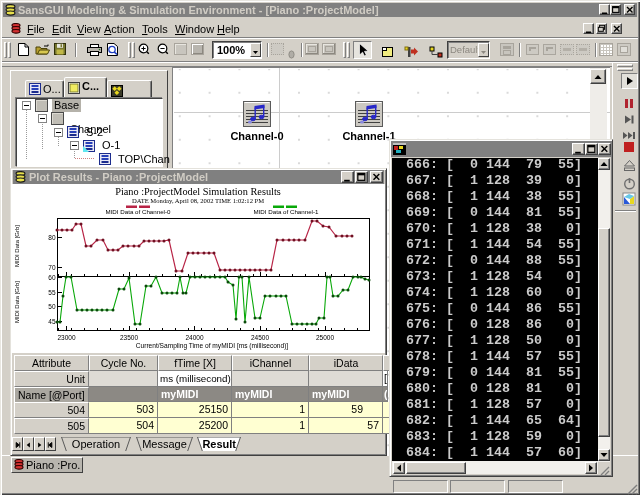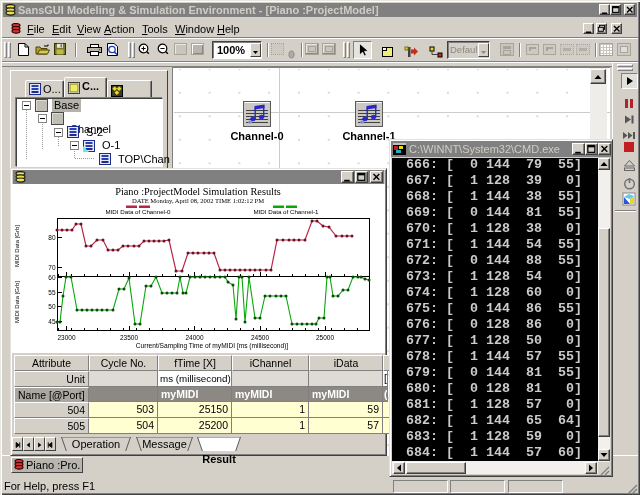--- a/index.html
+++ b/index.html
@@ -378,40 +378,40 @@
     <div class="" style="position:absolute;left:11px;top:457px;width:72px;height:16px;background:#b8b5ae;border:1px solid;border-color:#fff #404040 #404040 #fff;"></div>
     <div class="" style="position:absolute;left:14px;top:459px;width:10px;height:11px;">
       <svg width="10" height="11" viewBox="0 0 11 13" style="display:block">
         <ellipse cx="5.5" cy="2.8" rx="4.8" ry="2.2" fill="#d03030" stroke="#300000" stroke-width="1.3"></ellipse>
         <ellipse cx="5.5" cy="6.3" rx="4.8" ry="2.2" fill="#d03030" stroke="#300000" stroke-width="1.3"></ellipse>
         <ellipse cx="5.5" cy="9.8" rx="4.8" ry="2.2" fill="#d03030" stroke="#300000" stroke-width="1.3"></ellipse>
       </svg>
     </div>
     <div class="" style="position:absolute;left:26px;top:459px;width:54px;height:12px;font-size:11px;line-height:12px;color:#000;white-space:nowrap;overflow:hidden;">Piano :Pro...</div>
     <div class="" style="position:absolute;left:2px;top:477px;width:636px;height:16px;background:#d4d0c8;border-top:1px solid #d4d0c8;"></div>
-    <div class="" style="position:absolute;left:4px;top:480px;width:200px;height:12px;font-size:11px;line-height:12px;color:#000;">For Help, press F1</div>
     <div class="" style="position:absolute;left:393px;top:480px;width:55px;height:13px;border:1px solid;border-color:#808080 #fff #fff #808080;"></div>
     <div class="" style="position:absolute;left:450px;top:480px;width:55px;height:13px;border:1px solid;border-color:#808080 #fff #fff #808080;"></div>
     <div class="" style="position:absolute;left:508px;top:480px;width:55px;height:13px;border:1px solid;border-color:#808080 #fff #fff #808080;"></div>
     <div class="" style="position:absolute;left:626px;top:481px;width:12px;height:12px;"><svg width="12" height="12" viewBox="0 0 12 12">
         <g stroke="#808080" stroke-width="1.5">
           <line x1="11" y1="2" x2="2" y2="11"></line>
           <line x1="11" y1="6" x2="6" y2="11"></line>
           <line x1="11" y1="10" x2="10" y2="11"></line>
         </g>
       </svg></div>
     <div class="" style="position:absolute;left:10px;top:168px;width:377px;height:288px;background:#d4d0c8;border:1px solid;border-color:#e4e2dc #404040 #404040 #e4e2dc;box-shadow:inset 1px 1px 0 #fff,inset -1px -1px 0 #808080;"></div>
     <div class="" style="position:absolute;left:13px;top:170px;width:371px;height:15px;background:#808080;"></div>
     <div class="" style="position:absolute;left:15px;top:171px;width:11px;height:12px;">
       <svg width="11" height="12" viewBox="0 0 11 13" style="display:block">
         <ellipse cx="5.5" cy="2.8" rx="4.8" ry="2.2" fill="#e8e04c" stroke="#1a1a1a" stroke-width="1.3"></ellipse>
         <ellipse cx="5.5" cy="6.3" rx="4.8" ry="2.2" fill="#e8e04c" stroke="#1a1a1a" stroke-width="1.3"></ellipse>
         <ellipse cx="5.5" cy="9.8" rx="4.8" ry="2.2" fill="#e8e04c" stroke="#1a1a1a" stroke-width="1.3"></ellipse>
       </svg>
     </div>
+    <div class="" style="position:absolute;left:29px;top:171px;width:300px;height:13px;color:#d0ccc4;font-size:11px;line-height:13px;font-weight:bold;white-space:nowrap;">Plot Results - Piano :ProjectModel</div>
     <div class="" style="position:absolute;left:341px;top:171px;width:13px;height:12px;background:#d4d0c8;border:1px solid;border-color:#fff #404040 #404040 #fff;box-shadow:inset -1px -1px 0 #808080;">
       <svg width="11" height="10" viewBox="0 0 9 9" style="display:block">
         <rect x="1.5" y="7" width="5" height="1.6" fill="#000"></rect>
       </svg>
     </div>
     <div class="" style="position:absolute;left:355px;top:171px;width:13px;height:12px;background:#d4d0c8;border:1px solid;border-color:#fff #404040 #404040 #fff;box-shadow:inset -1px -1px 0 #808080;">
       <svg width="11" height="10" viewBox="0 0 9 9" style="display:block">
         <rect x="1.2" y="1.2" width="6.3" height="6.3" fill="none" stroke="#000" stroke-width="1.1"></rect>
         <rect x="1.2" y="1.2" width="6.3" height="1.8" fill="#000"></rect>
       </svg>
@@ -660,21 +660,21 @@
     <div class="" style="position:absolute;left:14px;top:387px;width:75px;height:15px;background:#aaa7a0;border:1px solid;border-color:#fff #808080 #808080 #fff;font-size:10.5px;line-height:12px;color:#000;font-weight:normal;text-align:left;padding:1px 3px 16px 3px;white-space:nowrap;overflow:hidden;">Name [@Port]</div>
     <div class="" style="position:absolute;left:89px;top:387px;width:69px;height:15px;background:#8c8984;border-right:1px solid #808080;border-bottom:1px solid #808080;font-size:10.5px;line-height:12px;color:#000;font-weight:normal;text-align:center;padding:1px 3px 0 3px;white-space:nowrap;overflow:hidden;"></div>
     <div class="" style="position:absolute;left:158px;top:387px;width:74px;height:15px;background:#8c8984;border-right:1px solid #808080;border-bottom:1px solid #808080;font-size:10.5px;line-height:12px;color:#fff;font-weight:bold;text-align:left;padding:1px 3px 0 3px;white-space:nowrap;overflow:hidden;">myMIDI</div>
     <div class="" style="position:absolute;left:232px;top:387px;width:77px;height:15px;background:#8c8984;border-right:1px solid #808080;border-bottom:1px solid #808080;font-size:10.5px;line-height:12px;color:#fff;font-weight:bold;text-align:left;padding:1px 3px 0 3px;white-space:nowrap;overflow:hidden;">myMIDI</div>
     <div class="" style="position:absolute;left:309px;top:387px;width:74px;height:15px;background:#8c8984;border-right:1px solid #808080;border-bottom:1px solid #808080;font-size:10.5px;line-height:12px;color:#fff;font-weight:bold;text-align:left;padding:1px 3px 0 3px;white-space:nowrap;overflow:hidden;">myMIDI</div>
     <div class="" style="position:absolute;left:383px;top:387px;width:4px;height:15px;background:#8c8984;border-right:1px solid #808080;border-bottom:1px solid #808080;font-size:10.5px;line-height:12px;color:#fff;font-weight:bold;text-align:left;padding:1px 3px 0 1px;white-space:nowrap;overflow:hidden;">(</div>
     <div class="" style="position:absolute;left:14px;top:402px;width:75px;height:16px;background:#d4d0c8;border:1px solid;border-color:#fff #808080 #808080 #fff;font-size:10.5px;line-height:13px;color:#000;font-weight:normal;text-align:right;padding:1px 3px 0 3px;white-space:nowrap;overflow:hidden;">504</div>
     <div class="" style="position:absolute;left:89px;top:402px;width:69px;height:16px;background:#ffffd2;border-right:1px solid #808080;border-bottom:1px solid #808080;font-size:10.5px;line-height:13px;color:#000;font-weight:normal;text-align:right;padding:1px 3px 0 3px;white-space:nowrap;overflow:hidden;">503</div>
     <div class="" style="position:absolute;left:158px;top:402px;width:74px;height:16px;background:#ffffd2;border-right:1px solid #808080;border-bottom:1px solid #808080;font-size:10.5px;line-height:13px;color:#000;font-weight:normal;text-align:right;padding:1px 3px 0 3px;white-space:nowrap;overflow:hidden;">25150</div>
     <div class="" style="position:absolute;left:232px;top:402px;width:77px;height:16px;background:#ffffd2;border-right:1px solid #808080;border-bottom:1px solid #808080;font-size:10.5px;line-height:13px;color:#000;font-weight:normal;text-align:right;padding:1px 3px 0 3px;white-space:nowrap;overflow:hidden;">1</div>
-    <div class="" style="position:absolute;left:309px;top:402px;width:74px;height:16px;background:#ffffd2;border-right:1px solid #808080;border-bottom:1px solid #808080;font-size:10.5px;line-height:13px;color:#000;font-weight:normal;text-align:right;padding:1px 3px 0 3px;white-space:nowrap;overflow:hidden;">59</div>
+    <div class="" style="position:absolute;left:309px;top:402px;width:74px;height:16px;background:#ffffd2;border-right:1px solid #808080;border-bottom:1px solid #808080;font-size:10.5px;line-height:13px;color:#000;font-weight:normal;text-align:right;padding:1px 19px 0 3px;white-space:nowrap;overflow:hidden;">59</div>
     <div class="" style="position:absolute;left:383px;top:402px;width:4px;height:16px;background:#ffffd2;border-right:1px solid #808080;border-bottom:1px solid #808080;font-size:10.5px;line-height:13px;color:#000;font-weight:normal;text-align:center;padding:1px 3px 0 3px;white-space:nowrap;overflow:hidden;"></div>
     <div class="" style="position:absolute;left:14px;top:418px;width:75px;height:16px;background:#d4d0c8;border:1px solid;border-color:#fff #808080 #808080 #fff;font-size:10.5px;line-height:13px;color:#000;font-weight:normal;text-align:right;padding:1px 3px 0 3px;white-space:nowrap;overflow:hidden;">505</div>
     <div class="" style="position:absolute;left:89px;top:418px;width:69px;height:16px;background:#ffffd2;border-right:1px solid #808080;border-bottom:1px solid #808080;font-size:10.5px;line-height:13px;color:#000;font-weight:normal;text-align:right;padding:1px 3px 0 3px;white-space:nowrap;overflow:hidden;">504</div>
     <div class="" style="position:absolute;left:158px;top:418px;width:74px;height:16px;background:#ffffd2;border-right:1px solid #808080;border-bottom:1px solid #808080;font-size:10.5px;line-height:13px;color:#000;font-weight:normal;text-align:right;padding:1px 3px 0 3px;white-space:nowrap;overflow:hidden;">25200</div>
     <div class="" style="position:absolute;left:232px;top:418px;width:77px;height:16px;background:#ffffd2;border-right:1px solid #808080;border-bottom:1px solid #808080;font-size:10.5px;line-height:13px;color:#000;font-weight:normal;text-align:right;padding:1px 3px 0 3px;white-space:nowrap;overflow:hidden;">1</div>
     <div class="" style="position:absolute;left:309px;top:418px;width:74px;height:16px;background:#ffffd2;border-right:1px solid #808080;border-bottom:1px solid #808080;font-size:10.5px;line-height:13px;color:#000;font-weight:normal;text-align:right;padding:1px 3px 0 3px;white-space:nowrap;overflow:hidden;">57</div>
     <div class="" style="position:absolute;left:383px;top:418px;width:4px;height:16px;background:#ffffd2;border-right:1px solid #808080;border-bottom:1px solid #808080;font-size:10.5px;line-height:13px;color:#000;font-weight:normal;text-align:center;padding:1px 3px 0 3px;white-space:nowrap;overflow:hidden;"></div>
     <div class="" style="position:absolute;left:12px;top:434px;width:373px;height:20px;background:#d4d0c8;"></div>
     <div class="" style="position:absolute;left:12px;top:437px;width:11px;height:14px;background:#d4d0c8;border:1px solid;border-color:#fff #404040 #404040 #fff;">
       <svg width="9" height="12" viewBox="0 0 10 10" style="display:block;margin-top:1px">
@@ -706,34 +706,33 @@
       <svg width="57" height="15" viewBox="0 0 57 15" style="display:block">
         <path d="M0.5 0 L56.5 0 L51.5 14.5 L5.5 14.5 Z" fill="#d4d0c8" stroke="#5a5a5a" stroke-width="1"></path>
       </svg>
     </div>
     <div class="" style="position:absolute;left:141px;top:437px;width:47px;height:14px;font-size:11px;line-height:15px;font-weight:normal;text-align:center;color:#000;white-space:nowrap;">Message</div>
     <div class="" style="position:absolute;left:197px;top:437px;width:44px;height:15px;">
       <svg width="44" height="15" viewBox="0 0 44 15" style="display:block">
         <path d="M0.5 0 L43.5 0 L38.5 14.5 L5.5 14.5 Z" fill="#fff" stroke="#5a5a5a" stroke-width="1"></path>
       </svg>
     </div>
-    <div class="" style="position:absolute;left:202px;top:437px;width:34px;height:14px;font-size:11px;line-height:15px;font-weight:bold;text-align:center;color:#000;white-space:nowrap;margin-top:15px;">Result</div>
+    <div class="" style="position:absolute;left:202px;top:437px;width:34px;height:14px;font-size:11px;line-height:15px;font-weight:bold;text-align:right;color:#000;white-space:nowrap;">Result</div>
     <div class="" style="position:absolute;left:12px;top:451px;width:373px;height:3px;background:#d4d0c8;"></div>
     <div class="" style="position:absolute;left:389px;top:139px;width:224px;height:338px;background:#d4d0c8;border:1px solid;border-color:#e4e2dc #404040 #404040 #e4e2dc;box-shadow:inset 1px 1px 0 #fff,inset -1px -1px 0 #808080;"></div>
     <div class="" style="position:absolute;left:391px;top:141px;width:220px;height:16px;background:#808080;"></div>
     <div class="" style="position:absolute;left:393px;top:143px;width:13px;height:12px;">
       <svg width="13" height="12" viewBox="0 0 13 12" style="display:block">
         <rect x="0" y="0" width="13" height="12" fill="#000"></rect>
         <rect x="0" y="0" width="13" height="2" fill="#c0c0c0"></rect>
         <rect x="1" y="3" width="4" height="4" fill="#c02020"></rect>
         <rect x="6" y="3" width="4" height="3" fill="#e8d820"></rect>
         <rect x="3" y="7" width="5" height="3" fill="#20b0c0"></rect>
       </svg>
     </div>
-    <div class="" style="position:absolute;left:409px;top:142px;width:160px;height:14px;color:#d0ccc4;font-size:11px;line-height:14px;white-space:nowrap;overflow:hidden;">C:\WINNT\System32\CMD.exe</div>
     <div class="" style="position:absolute;left:572px;top:143px;width:13px;height:12px;background:#d4d0c8;border:1px solid;border-color:#fff #404040 #404040 #fff;box-shadow:inset -1px -1px 0 #808080;">
       <svg width="11" height="10" viewBox="0 0 9 9" style="display:block">
         <rect x="1.5" y="7" width="5" height="1.6" fill="#000"></rect>
       </svg>
     </div>
     <div class="" style="position:absolute;left:585px;top:143px;width:13px;height:12px;background:#d4d0c8;border:1px solid;border-color:#fff #404040 #404040 #fff;box-shadow:inset -1px -1px 0 #808080;">
       <svg width="11" height="10" viewBox="0 0 9 9" style="display:block">
         <rect x="1.2" y="1.2" width="6.3" height="6.3" fill="none" stroke="#000" stroke-width="1.1"></rect>
         <rect x="1.2" y="1.2" width="6.3" height="1.8" fill="#000"></rect>
       </svg>

